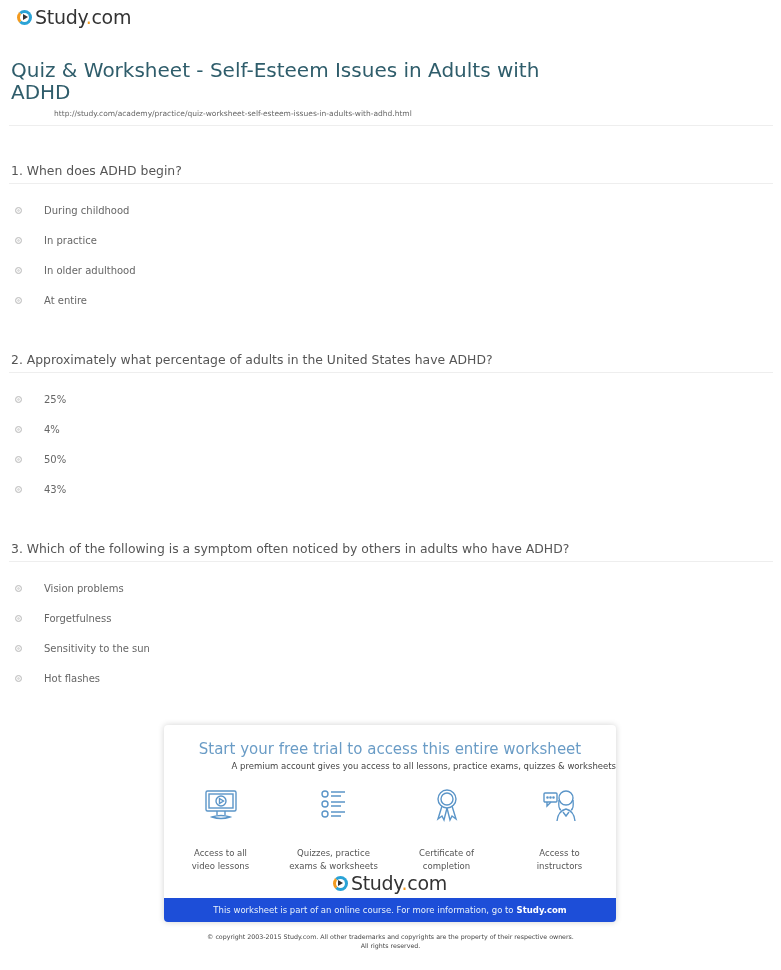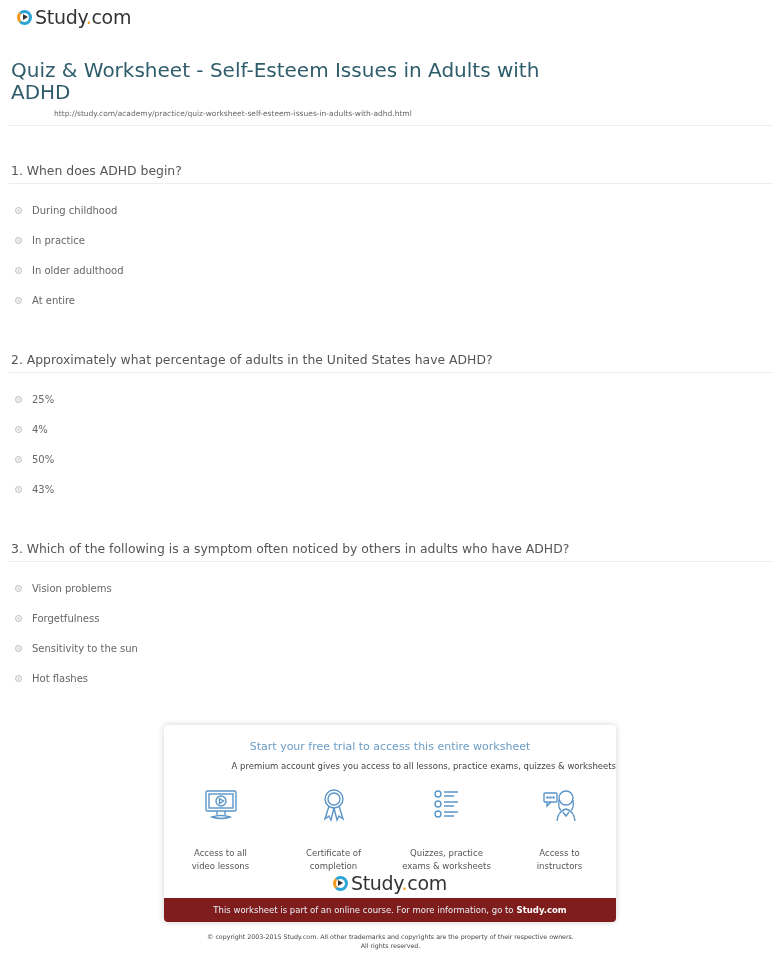--- a/index.html
+++ b/index.html
@@ -14,32 +14,32 @@
   .top-logo { left: 17px; top: 6px; }
   .top-logo .word { font-size: 19px; margin-left: 3px; }
 
   .title { position: absolute; left: 11px; top: 59px; width: 560px; font-size: 20px; line-height: 22px; color: #2f5d6b; font-weight: normal; }
   .url { position: absolute; left: 11px; top: 109px; font-size: 7.5px; color: #666; padding-left: 43px; }
   .rule { position: absolute; left: 9px; right: 8px; height: 1px; background: #eeeeee; }
 
   .question { position: absolute; left: 11px; font-size: 12.4px; color: #555; }
   .option { position: absolute; left: 15px; display: flex; align-items: center; }
   .radio { width: 7px; height: 7px; border-radius: 50%; border: 1px solid #bbb; background: radial-gradient(circle, #ddd 35%, #f5f5f5 40%); }
-  .option-label { margin-left: 10px; font-size: 10px; color: #666; }
+  .option-label { margin-left: 22px; font-size: 10px; color: #666; }
 
   .promo { position: absolute; left: 164px; top: 725px; width: 452px; height: 197px; background: #fff; border-radius: 4px; box-shadow: 0 0 6px rgba(0,0,0,0.18); overflow: hidden; }
-  .promo-head { position: absolute; left: 0; right: 0; top: 15px; text-align: center; font-size: 11px; color: #6a9cc6; }
+  .promo-head { position: absolute; left: 0; right: 0; top: 15px; text-align: center; font-size: 15px; color: #6a9cc6; }
   .promo-sub { position: absolute; left: 0; right: 0; top: 36px; text-align: right; font-size: 8.5px; color: #444; }
   .features { position: absolute; left: 0; right: 0; top: 62px; display: flex; }
   .feature { flex: 1; display: flex; flex-direction: column; align-items: center; }
   .feature svg { width: 36px; height: 36px; }
   .feature-label { margin-top: 24px; font-size: 8.5px; line-height: 13px; color: #555; text-align: center; white-space: pre-line; }
   .promo-logo { left: 0; right: 0; top: 147px; justify-content: center; }
   .promo-logo .word { font-size: 19px; margin-left: 3px; }
-  .banner { position: absolute; left: 0; right: 0; bottom: 0; height: 24px; background: #7f1d1d; color: #e8f1fa; font-size: 8.5px; display: flex; align-items: center; justify-content: center; }
+  .banner { position: absolute; left: 0; right: 0; bottom: 0; height: 24px; background: #1d4ed8; color: #e8f1fa; font-size: 8.5px; display: flex; align-items: center; justify-content: center; }
   .banner b { margin-left: 3px; color: #fff; }
 
   .copyright { position: absolute; left: 0; right: 0; top: 932px; text-align: center; font-size: 6.3px; line-height: 9px; color: #444; }
 </style>
 </head>
 <body>
 
 <div class="logo top-logo">
   <span class="mark"></span>
   <span class="word"><span>Study</span><span class="dot">.</span><span>com</span></span>
@@ -118,37 +118,37 @@
         <circle cx="18" cy="14" r="5"></circle>
         <path d="M16.5 11.5 L20.5 14 L16.5 16.5 Z"></path>
         <path d="M14 24 L14 28 M22 24 L22 28"></path>
         <path d="M9 30 Q18 27 27 30 Q18 33 9 30 Z"></path>
       </svg>
       <div class="feature-label">Access to all
 video lessons</div>
     </div>
     <div class="feature">
       <svg viewBox="0 0 36 36" fill="none" stroke="#5b95c8" stroke-width="1.4">
+        <circle cx="9" cy="7" r="3"></circle>
+        <circle cx="9" cy="17" r="3"></circle>
+        <circle cx="9" cy="27" r="3"></circle>
+        <path d="M15 5 L29 5 M15 9 L25 9 M15 15 L29 15 M15 19 L25 19 M15 25 L29 25 M15 29 L25 29"></path>
+      </svg>
+      <div class="feature-label">Quizzes, practice
+exams &amp; worksheets</div>
+    </div>
+    <div class="feature">
+      <svg viewBox="0 0 36 36" fill="none" stroke="#5b95c8" stroke-width="1.4">
         <circle cx="18" cy="12" r="9"></circle>
         <circle cx="18" cy="12" r="6"></circle>
         <path d="M13 19 L9 32 L13 29 L15 33 L18 21"></path>
         <path d="M23 19 L27 32 L23 29 L21 33 L18 21"></path>
       </svg>
       <div class="feature-label">Certificate of
 completion</div>
-    </div>
-    <div class="feature">
-      <svg viewBox="0 0 36 36" fill="none" stroke="#5b95c8" stroke-width="1.4">
-        <circle cx="9" cy="7" r="3"></circle>
-        <circle cx="9" cy="17" r="3"></circle>
-        <circle cx="9" cy="27" r="3"></circle>
-        <path d="M15 5 L29 5 M15 9 L25 9 M15 15 L29 15 M15 19 L25 19 M15 25 L29 25 M15 29 L25 29"></path>
-      </svg>
-      <div class="feature-label">Quizzes, practice
-exams &amp; worksheets</div>
     </div>
     <div class="feature">
       <svg viewBox="0 0 36 36" fill="none" stroke="#5b95c8" stroke-width="1.4">
         <rect x="2" y="6" width="13" height="9" rx="1"></rect>
         <path d="M5 15 L5 19 L9 15"></path>
         <circle cx="5.5" cy="10.5" r="0.6" fill="#5b95c8"></circle>
         <circle cx="8.5" cy="10.5" r="0.6" fill="#5b95c8"></circle>
         <circle cx="11.5" cy="10.5" r="0.6" fill="#5b95c8"></circle>
         <circle cx="24" cy="11" r="7"></circle>
         <path d="M17 13 Q16 22 19 23 M31 13 Q32 22 29 23"></path>

